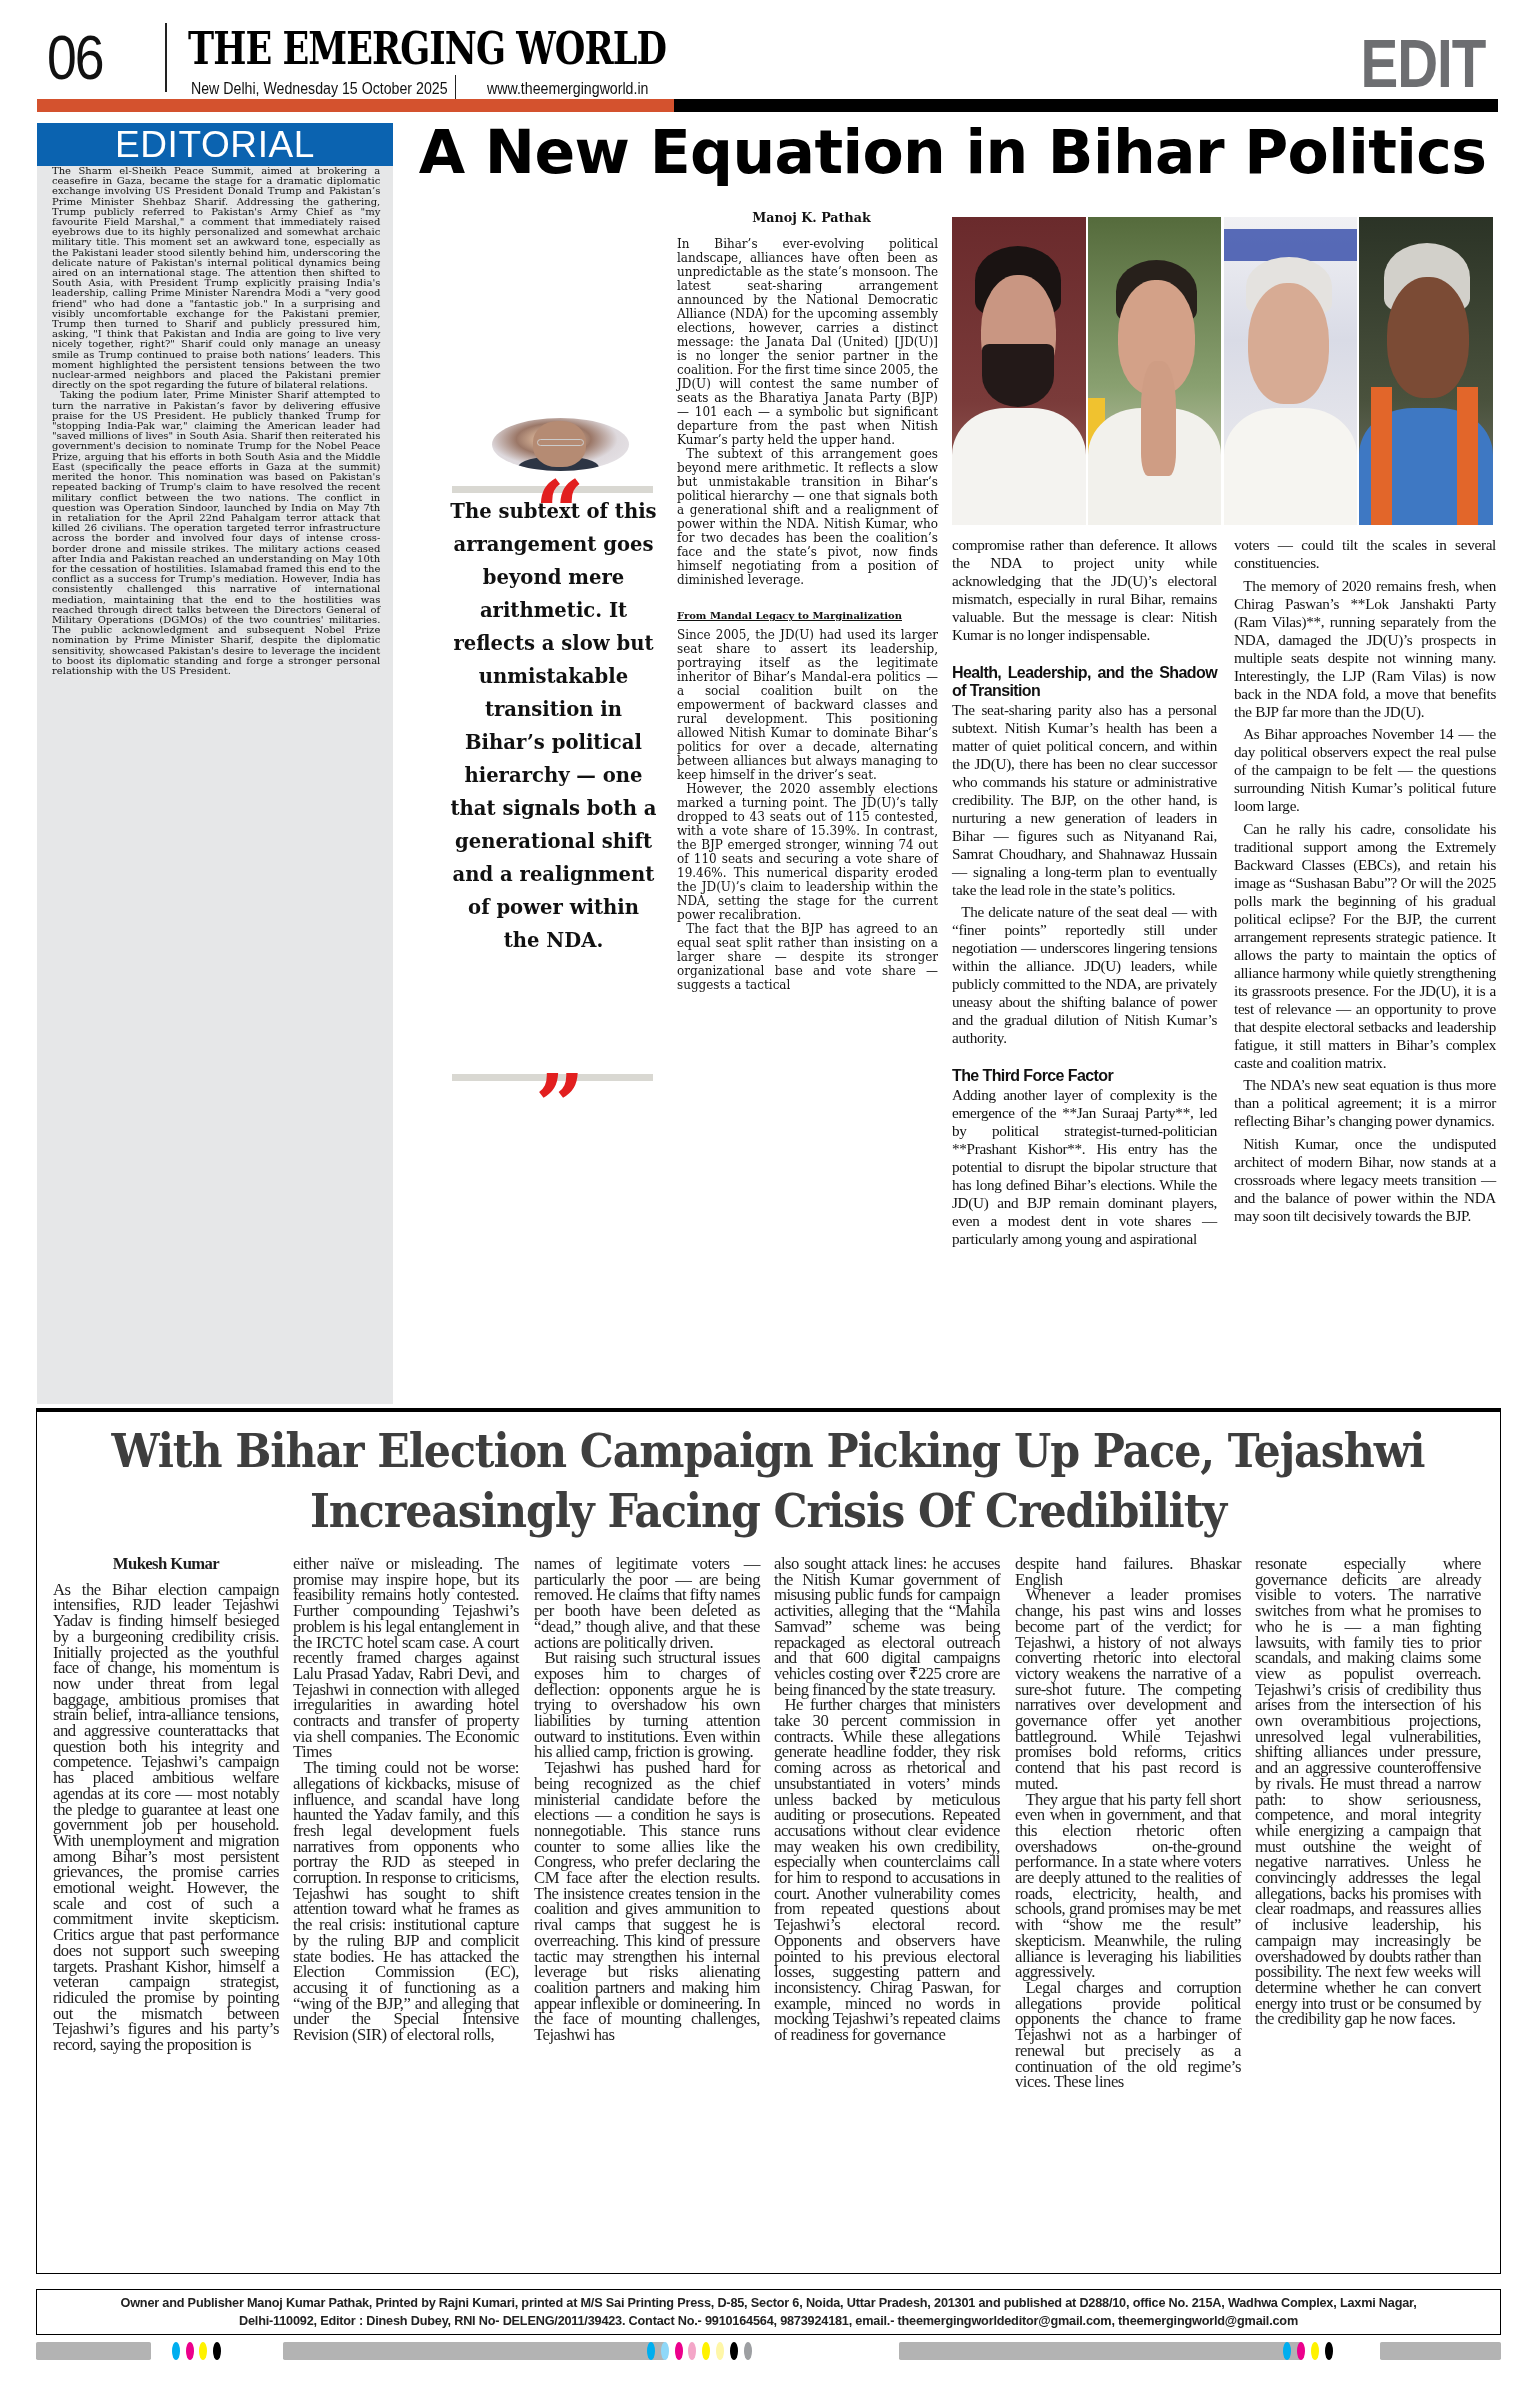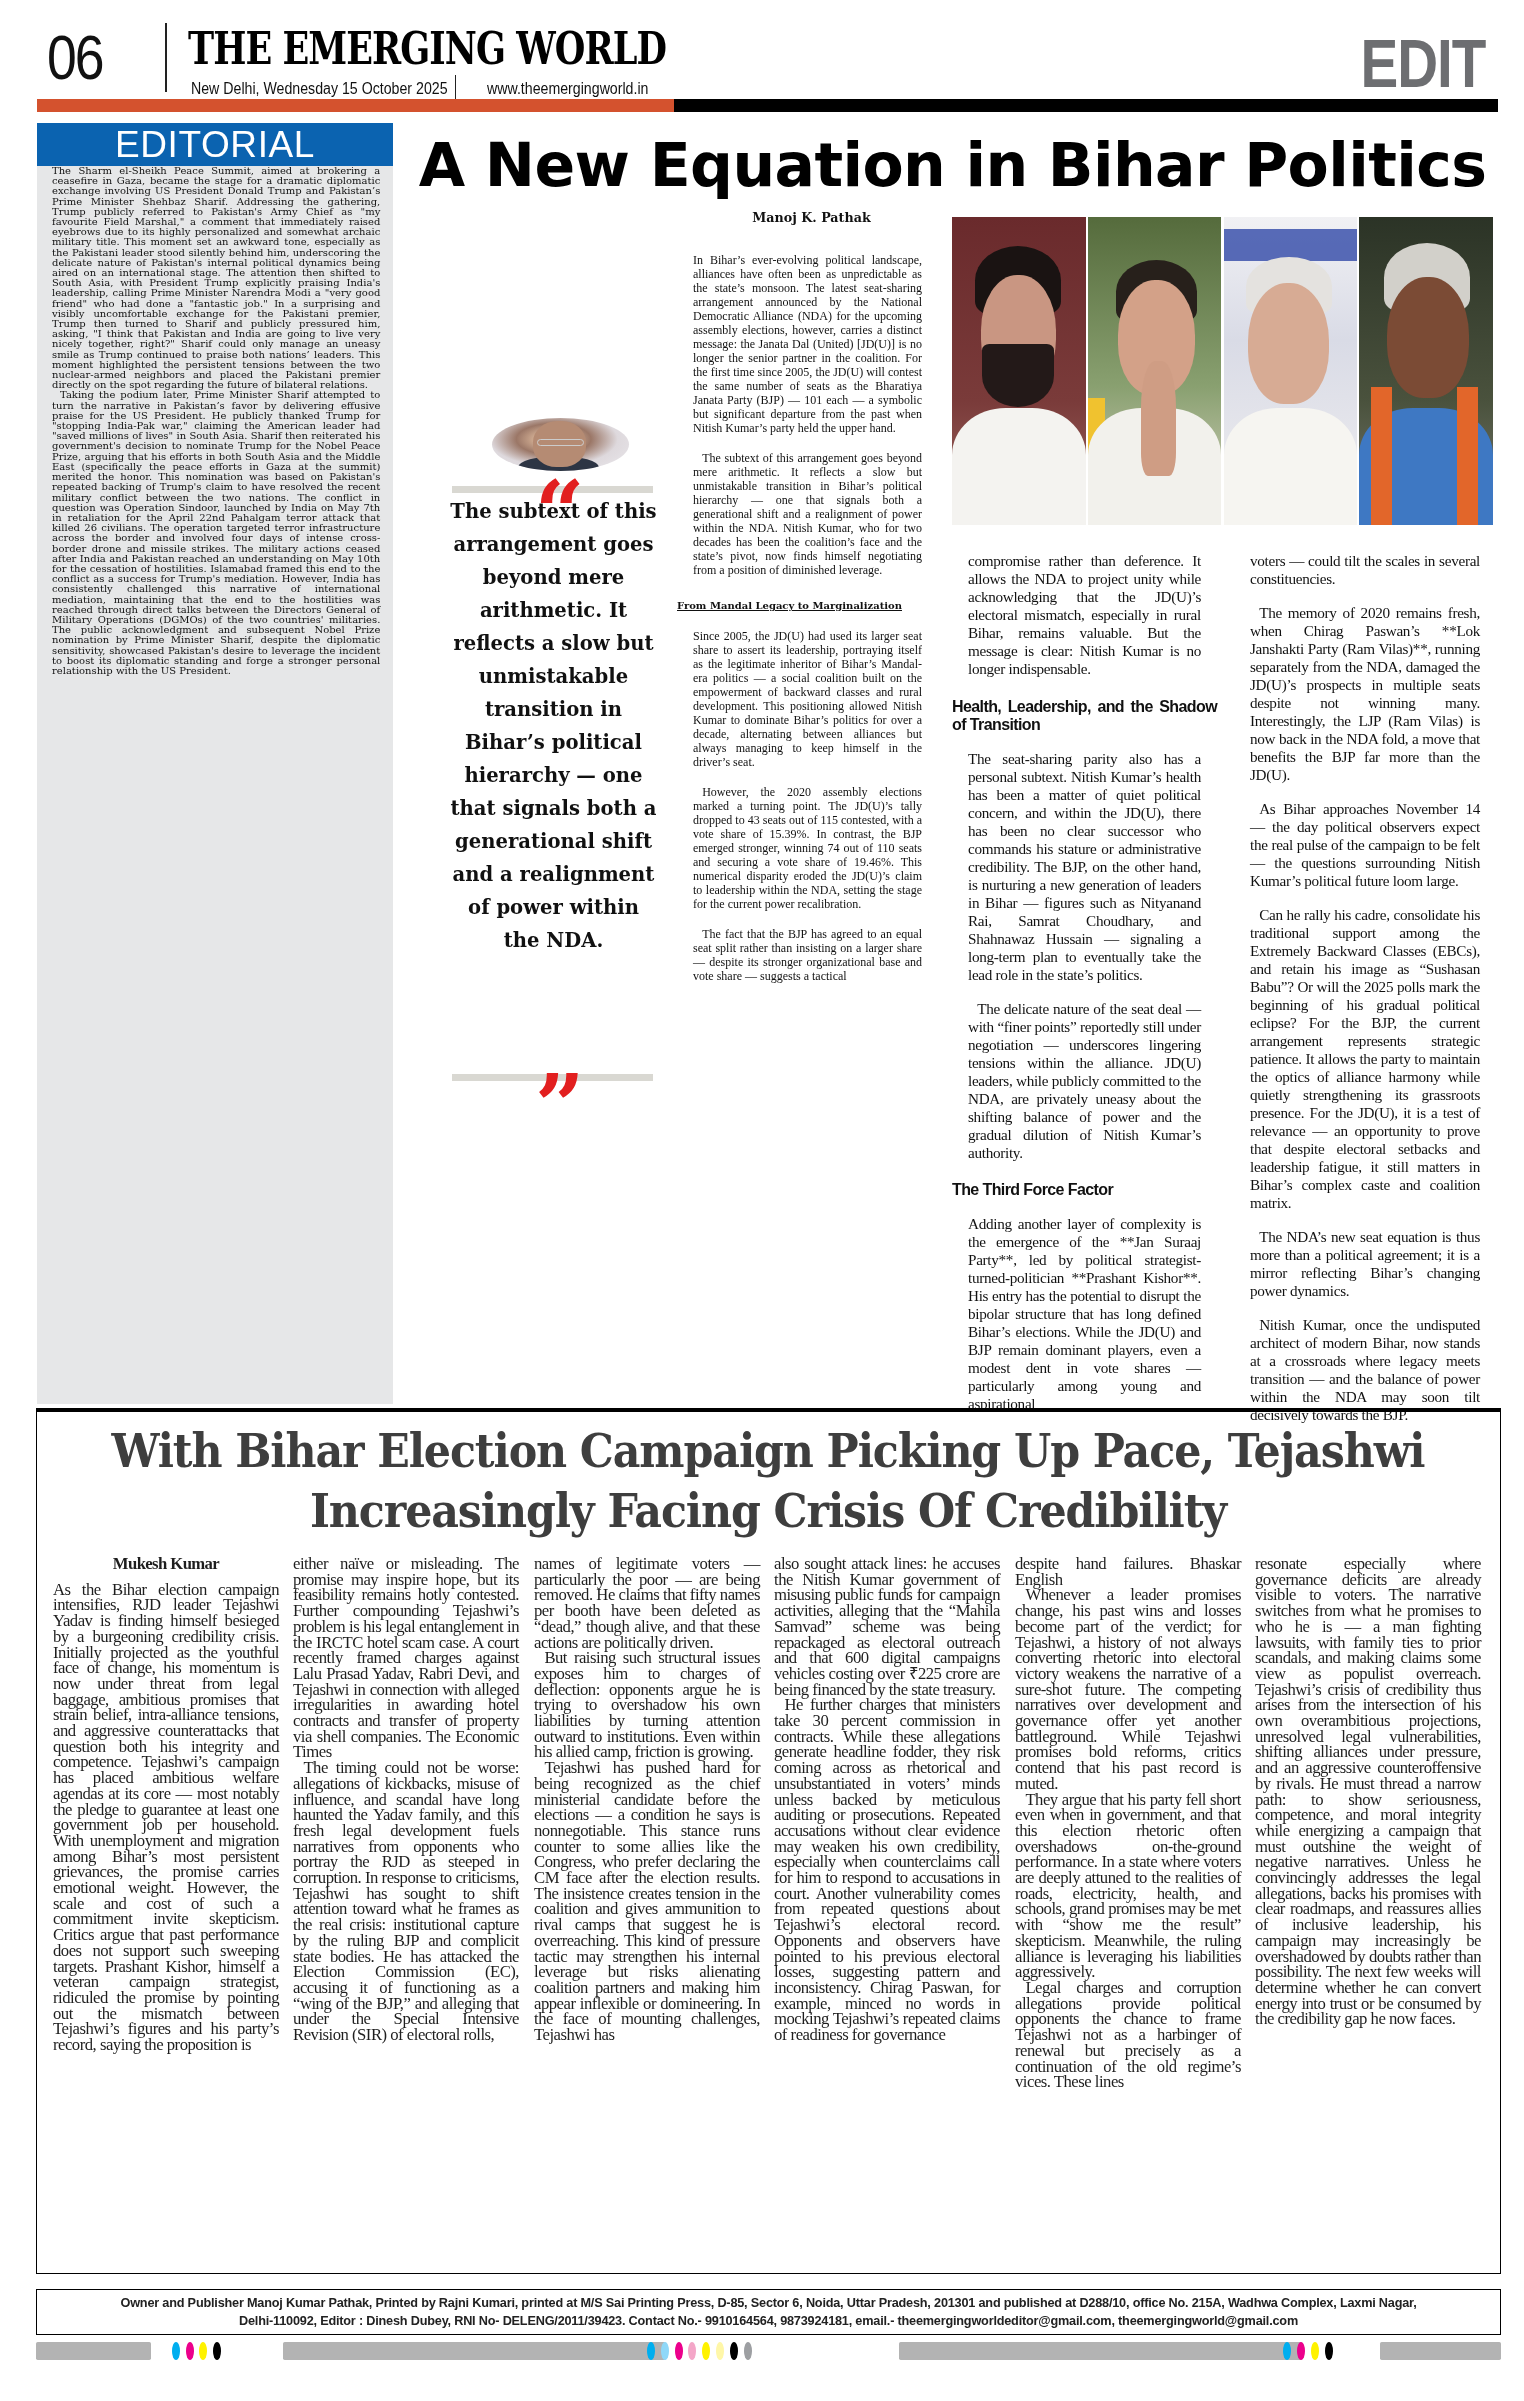--- a/index.html
+++ b/index.html
@@ -20,40 +20,40 @@
 
   
   .editorial { position: absolute; left: 37px; top: 123px; width: 356px; height: 1281px; background: #e6e7e8; }
   .editorial-band { background: #0b63b0; color: #fff; height: 43px; text-align: center; font-family: "Liberation Sans", sans-serif; font-size: 37px; line-height: 43px; letter-spacing: 0.6px; }
   .editorial-title { text-align: center; font-family: "DejaVu Sans", sans-serif; font-weight: 700; font-size: 26px; line-height: 32px; padding: 7px 10.4px 3.5px; letter-spacing: -0.6px; }
   .editorial-body { padding: 0 12.7px 0 15px; font-family: "DejaVu Serif", serif; font-size: 10px; line-height: 10.2px; text-align: justify; }
   .editorial-body p { text-indent: 0; }
   .editorial-body p + p { text-indent: 8px; }
 
   
-  .main-headline { position: absolute; left: 403px; top: 128px; width: 1099px; text-align: center; font-family: "DejaVu Sans", sans-serif; font-weight: 700; font-size: 60px; line-height: 75px; letter-spacing: -0.6px; color: #000; white-space: nowrap; }
+  .main-headline { position: absolute; left: 403px; top: 115px; width: 1099px; text-align: center; font-family: "DejaVu Sans", sans-serif; font-weight: 700; font-size: 60px; line-height: 75px; letter-spacing: -0.6px; color: #000; white-space: nowrap; }
 
   
   .quote-col { position: absolute; left: 397px; top: 414px; width: 276px; height: 719px; }
   .author-photo { position: absolute; left: 95px; top: 3.5px; width: 137px; height: 53px; border-radius: 50%; background: radial-gradient(ellipse at 45% 40%, #c9a58c 0 20%, #9b7767 35%, #ded9dd 60%, #eceaee 100%); overflow: hidden; }
   .author-photo .shirt { position: absolute; left: 26px; bottom: -8px; width: 81px; height: 23px; border-radius: 50% 50% 0 0; background: #2d3544; }
   .author-photo .face { position: absolute; left: 41px; top: 3.5px; width: 53px; height: 46px; border-radius: 46% 46% 44% 44%; background: #b58b73; }
   .author-photo .glasses { position: absolute; left: 45px; top: 21px; width: 47px; height: 7px; border: 1.2px solid #ccc; border-radius: 3.5px; }
   .quote-bar { position: absolute; left: 55px; width: 201px; height: 7px; background: #d9d8d2; }
   .quote-bar.top { top: 72px; }
   .quote-bar.bottom { top: 660px; }
   .quote-mark { position: absolute; left: 138px; font-family: "DejaVu Serif", serif; font-weight: 700; color: #e21f1f; font-size: 86px; line-height: 86px; width: 40px; text-align: center; }
   .quote-mark.open { top: 55px; }
   .quote-mark.close { top: 649px; }
   .quote-text { position: absolute; left: 52px; top: 81px; width: 209px; text-align: center; font-family: "DejaVu Serif", serif; font-weight: 700; font-size: 19.6px; line-height: 33px; color: #111; }
 
   
   .byline-main { position: absolute; left: 685px; top: 210px; width: 253px; text-align: center; font-family: "DejaVu Serif", serif; font-weight: 700; font-size: 12.7px; }
   .article-col { position: absolute; font-family: "DejaVu Serif", serif; text-align: justify; color: #111; }
-  .article-col p { margin: 16px; font-family: Liberation Serif, serif; }
+  .article-col p { margin: 0; }
   .article-col p.indent { text-indent: 9.2px; }
   .col-a { left: 677px; top: 237px; width: 261px; font-size: 12px; line-height: 14px; }
   .col-a h3 { font-family: "DejaVu Serif", serif; font-weight: 700; font-size: 10px; line-height: 15px; margin: 21px 0 4.6px; text-decoration: underline; }
   .col-b { left: 952px; top: 536px; width: 265px; font-family: "Liberation Serif", serif; font-size: 15.2px; line-height: 18px; letter-spacing: -0.3px; }
   .col-b h3 { font-family: "Liberation Sans", sans-serif; font-weight: 700; font-size: 16px; line-height: 18px; margin: 19.6px 0 1.2px; letter-spacing: -0.6px; }
   .col-c { left: 1234px; top: 536px; width: 262px; font-family: "Liberation Serif", serif; font-size: 15.2px; line-height: 18px; letter-spacing: -0.3px; }
   .col-c p + p { margin-top: 4.6px; }
 
   .photo-strip { position: absolute; left: 952px; top: 217px; width: 541px; height: 308px; display: flex; gap: 2.3px; }
   .portrait { flex: 1; position: relative; overflow: hidden; }

